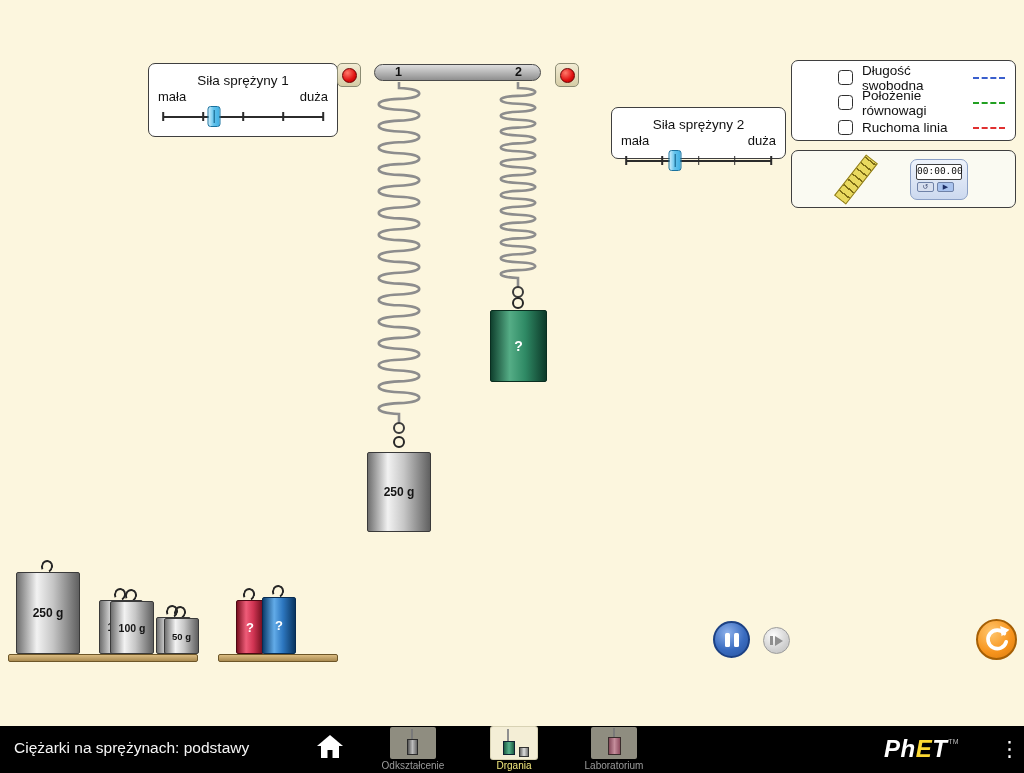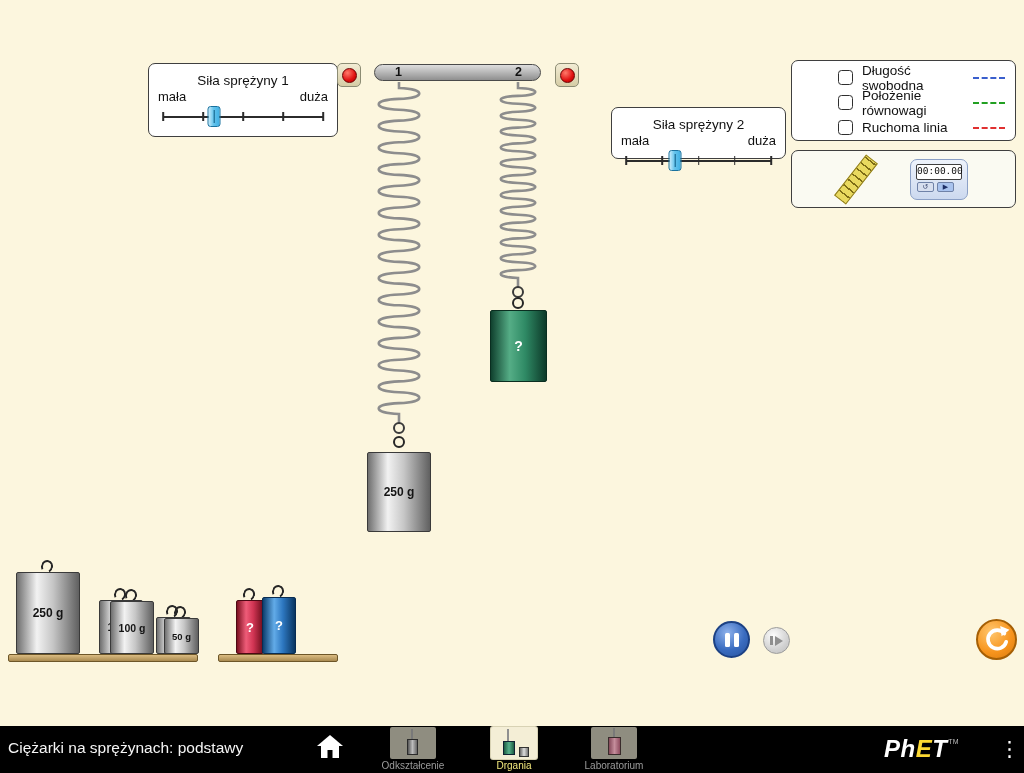--- a/index.html
+++ b/index.html
@@ -105,21 +105,21 @@
   .radio{width:15px;height:15px;border-radius:50%;border:1.6px solid #2e2e2e;background:#fff;box-sizing:border-box;position:relative;flex:none;}
   .radio.sel::after{content:"";position:absolute;left:2.7px;top:2.7px;width:6.6px;height:6.6px;border-radius:50%;background:#14141e;}
   .radio-label{font-size:14px;color:#111;margin-left:7px;}
 
   #reset-btn{position:absolute;left:976px;top:619px;width:41px;height:41px;border-radius:50%;box-sizing:border-box;
              background:radial-gradient(circle at 36% 30%,#ffc76f,#f7941d 58%,#d97a0d);border:2px solid #a55f05;
              padding:0;cursor:pointer;}
 
   
   #navbar{position:absolute;left:0;top:726px;width:1024px;height:47px;background:#000;}
-  .nav-title{position:absolute;left:8px;top:13px;font-size:15.5px;color:#f5f5f5;}
+  .nav-title{position:absolute;left:14px;top:13px;font-size:15.5px;color:#f5f5f5;}
   #home-btn{position:absolute;left:316px;top:8px;width:28px;height:26px;background:none;border:none;padding:0;cursor:pointer;}
   .nav-tab{position:absolute;top:1px;width:100px;background:none;border:none;padding:0;cursor:pointer;
            display:flex;flex-direction:column;align-items:center;}
   #tab-1{left:363px;} #tab-2{left:464px;} #tab-3{left:564px;}
   .thumb{width:46px;height:32px;border-radius:2px;position:relative;overflow:hidden;}
   .thumb-dim{background:#a9a697;opacity:.85;}
   .thumb-sel{background:#f4eed6;box-shadow:0 0 0 1px #d8d2b4;}
   .tab-label{font-size:10px;margin-top:1px;color:#9b9b9b;}
   .tab-label-sel{color:#f3e97d;}
   .mini{position:absolute;}

